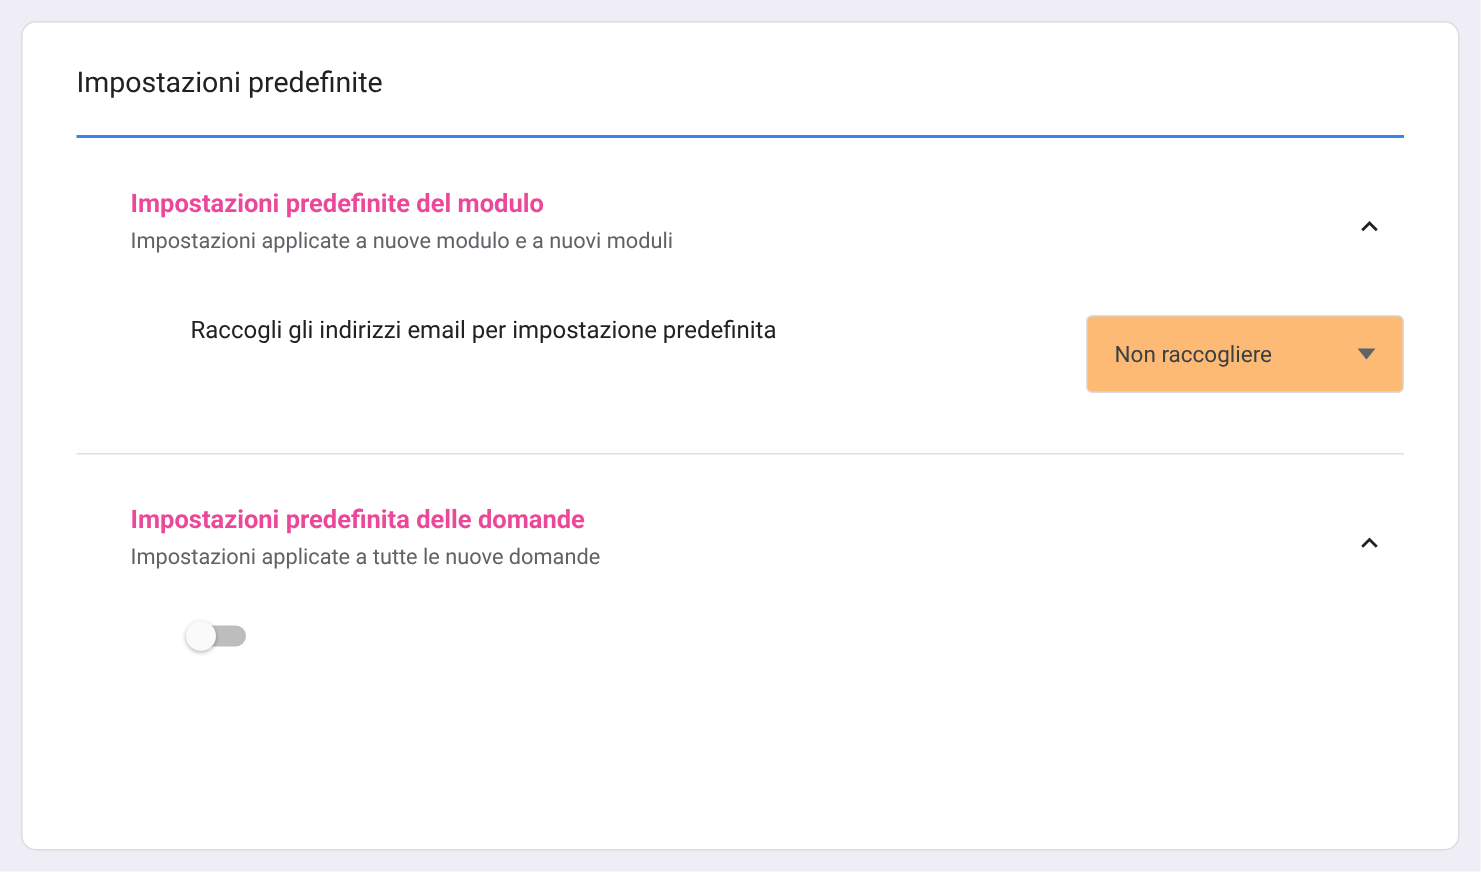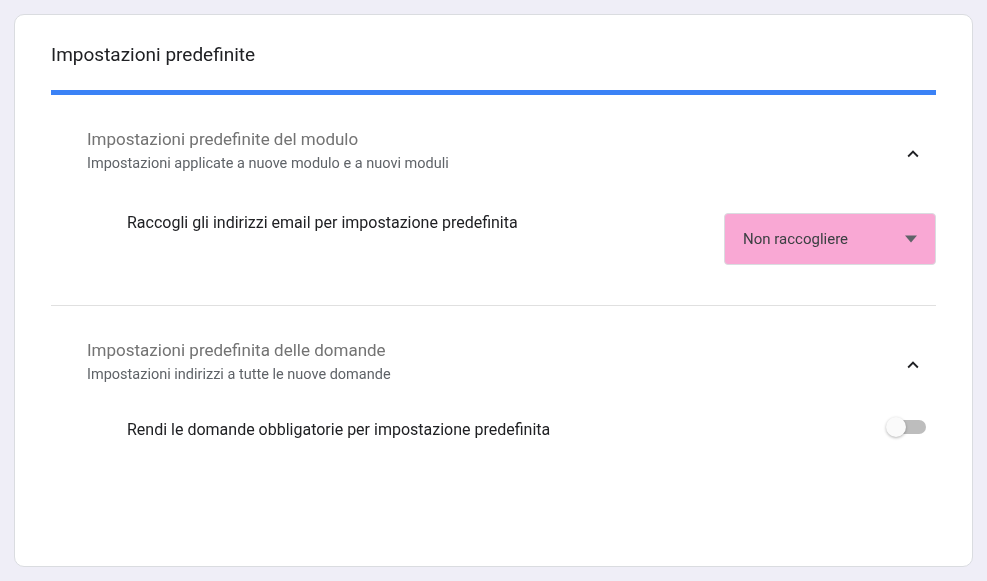--- a/index.html
+++ b/index.html
@@ -19,41 +19,41 @@
       border: 1px solid #dadce0;
       border-radius: 10px;
       padding: 28px 36px 30px 36px;
       height: 100%;
     }
     .main-heading {
       font-size: 19px;
       font-weight: 400;
       color: #202124;
       padding-bottom: 24px;
-      border-bottom: 5px solid #3b82f6;
+      border-bottom: 2px solid #3b82f6;
     }
     .section {
       padding-top: 0;
     }
     .section-header {
       display: flex;
       align-items: flex-start;
       justify-content: space-between;
       padding: 34px 0 0 36px;
       cursor: pointer;
     }
     .section-header .titles {
       display: flex;
       flex-direction: column;
       gap: 6px;
     }
     .section-title {
       font-size: 17px;
-      font-weight: 400;
-      color: #737373;
+      font-weight: 700;
+      color: #ec4899;
     }
     .section-subtitle {
       font-size: 14.5px;
       color: #5f6368;
     }
     .chevron-btn {
       background: none;
       border: none;
       cursor: pointer;
       padding: 8px;
@@ -89,21 +89,21 @@
     .select {
       border: 1px solid #dadce0;
       border-radius: 4px;
       padding: 16px 18px;
       min-width: 212px;
       display: flex;
       align-items: center;
       justify-content: space-between;
       gap: 20px;
       cursor: pointer;
-      background: #f9a8d4;
+      background: #fdba74;
     }
     .select-label {
       font-size: 15px;
       color: #3c4043;
     }
     .select svg {
       width: 12px;
       height: 12px;
       fill: #5f6368;
     }
@@ -155,31 +155,30 @@
             </svg>
         </div>
       </div>
     </div>
   </div>
 
   <div class="section">
     <div class="section-header">
       <div class="titles">
         <div class="section-title">Impostazioni predefinita delle domande</div>
-        <div class="section-subtitle">Impostazioni indirizzi a tutte le nuove domande</div>
+        <div class="section-subtitle">Impostazioni applicate a tutte le nuove domande</div>
       </div>
       <button class="chevron-btn">
         <svg viewBox="0 0 24 24">
             <path d="M7.41 15.41 12 10.83l4.59 4.58L18 14l-6-6-6 6z"></path>
           </svg>
       </button>
     </div>
     <div class="section-body last">
       <div class="row">
-        <div class="row-label">Rendi le domande obbligatorie per impostazione predefinita</div>
         <div class="toggle">
           <div class="toggle-knob"></div>
         </div>
       </div>
     </div>
   </div>
 
 </div>
 
 </body></html>

